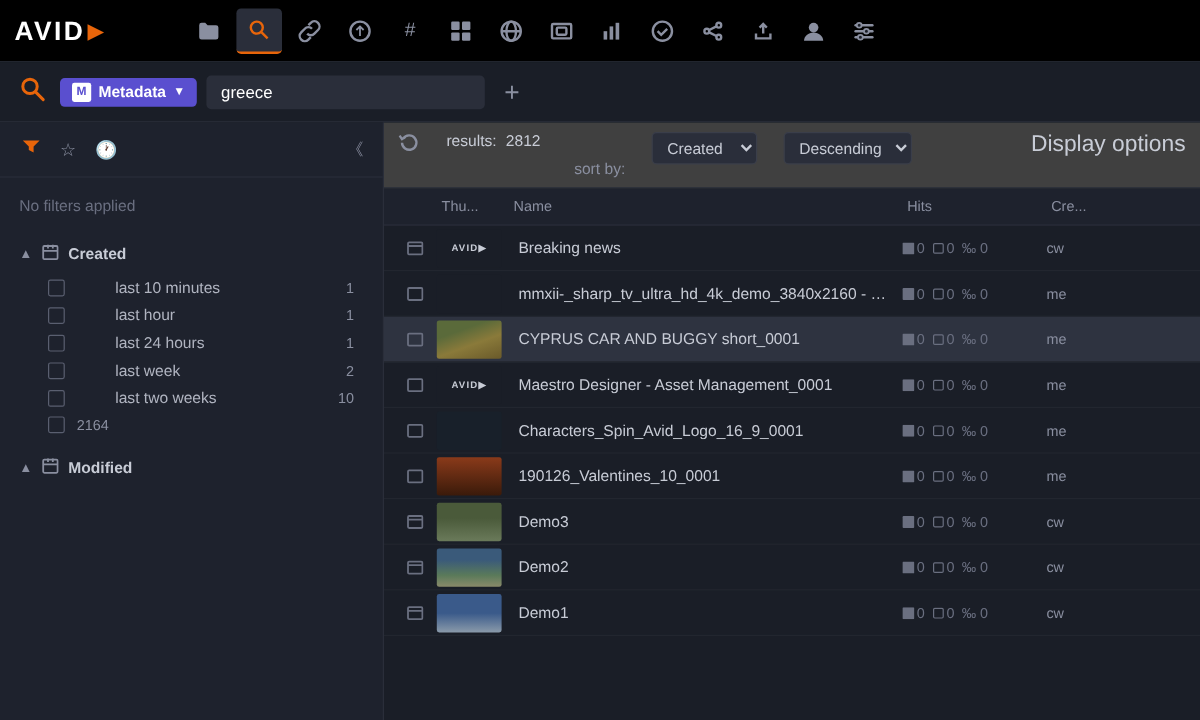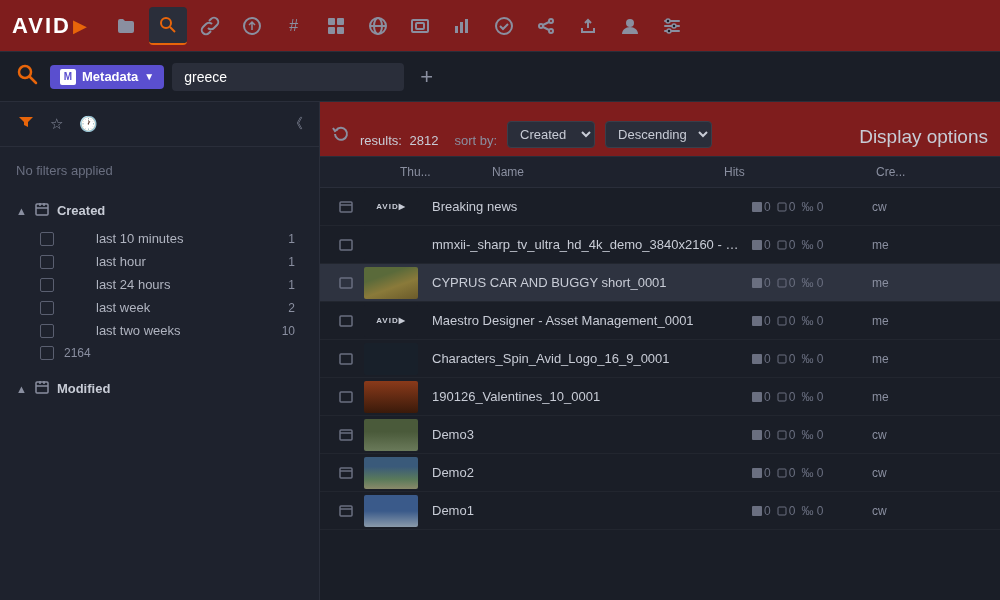--- a/index.html
+++ b/index.html
@@ -8,26 +8,27 @@
       color: #c8ccd6;
       font-family: Arial, sans-serif;
       font-size: 13px;
       width: 1000px;
       height: 600px;
       overflow: hidden;
     }
 
     
     .top-nav {
-      background: #7f1d1d;
+      background: #000000;
       height: 52px;
       display: flex;
       align-items: center;
       padding: 0 12px;
       border-bottom: 1px solid #2a2e3a;
+      gap: 48px;
     }
     .logo {
       display: flex;
       align-items: center;
       margin-right: 20px;
     }
     .logo-text {
       color: white;
       font-weight: bold;
       font-size: 22px;
@@ -216,25 +217,25 @@
 
     
     .content-area {
       flex: 1;
       display: flex;
       flex-direction: column;
       overflow: hidden;
     }
     .results-toolbar {
       display: flex;
-      align-items: flex-end;
+      align-items: flex-start;
       padding: 8px 12px;
       border-bottom: 1px solid #2a2e3a;
-      gap: 10px;
-      background: #7f1d1d;
+      gap: 22px;
+      background: #404040;
     }
     .refresh-btn {
       background: transparent;
       border: none;
       color: #8a8fa0;
       font-size: 18px;
       cursor: pointer;
     }
     .results-count {
       color: #8a8fa0;
@@ -275,21 +276,20 @@
     }
     .table-header {
       display: grid;
       grid-template-columns: 36px 60px 1fr 120px 120px;
       background: #1e222d;
       border-bottom: 1px solid #2a2e3a;
       padding: 6px 8px;
       position: sticky;
       top: 0;
       z-index: 10;
-      gap: 32px;
     }
     .table-header-cell {
       color: #8a8fa0;
       font-size: 12px;
       font-weight: normal;
       padding: 2px 4px;
     }
     .table-row {
       display: grid;
       grid-template-columns: 36px 60px 1fr 120px 120px;

